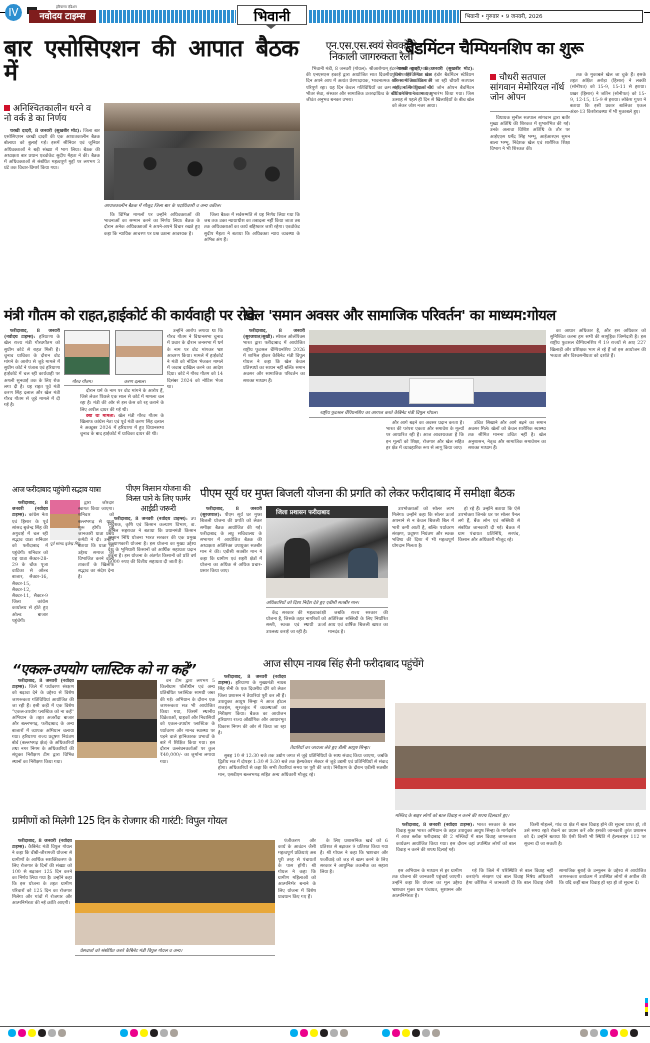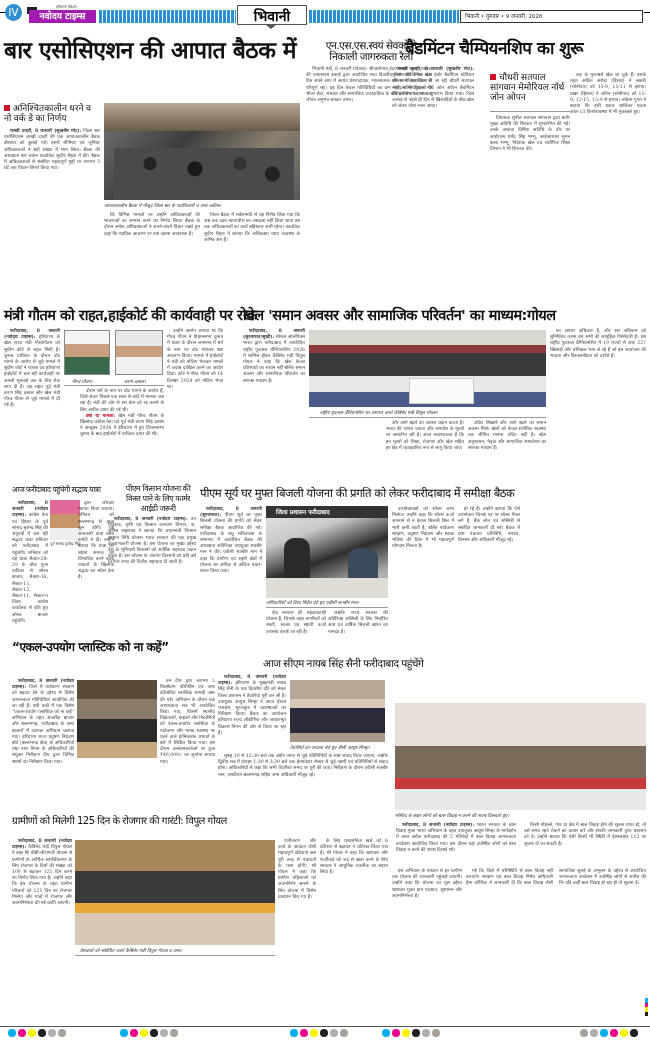--- a/index.html
+++ b/index.html
@@ -23,36 +23,36 @@
 </head>
 <body>
 
 <div class="abs" style="left:0;top:0;width:638px;height:30px;text-decoration:underline;">
   <div class="abs" style="left:0;top:12px;width:6px;height:1px;background:#000;"></div>
   <div class="abs" style="left:5px;top:4px;width:17px;height:17px;border-radius:50%;background:#2d8fd0;color:#fff;font-family:'DejaVu Sans',sans-serif;font-size:10px;line-height:17px;text-align:center;">
     <span>IV</span>
   </div>
   <div class="abs" style="left:27px;top:7px;width:10px;height:7px;background:#222;"></div>
   <div class="abs" style="left:56px;top:4px;font-size:3.5px;font-family:'DejaVu Sans',sans-serif;color:#333;">हरियाणा एडिशन</div>
-  <div class="abs" style="left:29px;top:10px;width:67px;height:13px;background:#a21caf;color:#fff;font-family:'DejaVu Sans',sans-serif;font-weight:bold;font-size:9px;line-height:13px;text-align:center;">
+  <div class="abs" style="left:29px;top:10px;width:67px;height:13px;background:#7f1d1d;color:#fff;font-family:'DejaVu Sans',sans-serif;font-weight:bold;font-size:9px;line-height:13px;text-align:center;">
     <span>नवोदय टाइम्स</span>
   </div>
   <div class="abs masthead-stripes" style="left:99px;top:10px;width:137px;height:13px;"></div>
   <div class="abs" style="left:237px;top:5px;width:70px;height:20px;border:1px solid #555;background:#fff;text-align:center;">
     <span style="font-family:'DejaVu Sans',sans-serif;font-weight:bold;font-size:14px;line-height:18px;color:#000000;">भिवानी</span>
   </div>
   <div class="abs" style="left:266px;top:25px;width:0;height:0;border-left:5px solid transparent;border-right:5px solid transparent;border-top:4px solid #555;"></div>
   <div class="abs masthead-stripes" style="left:309px;top:10px;width:150px;height:13px;"></div>
   <div class="abs" style="left:460px;top:10px;width:183px;height:13px;border:1px solid #333;background:#fff;font-family:'DejaVu Sans',sans-serif;font-size:5.5px;line-height:11px;padding-left:4px;color:#222;">
     <span>भिवानी • गुरुवार • 9 जनवरी, 2026</span>
   </div>
   <div class="abs" style="left:644px;top:12px;width:6px;height:1px;background:#000;"></div>
 </div>
 
-<div class="abs hl" style="left:4px;top:38px;width:300px;font-size:23px;">
+<div class="abs hl" style="left:4px;top:38px;width:300px;font-size:23px;font-family:Liberation Mono, monospace;">
   <div>बार एसोसिएशन की आपात बैठक में</div>
 </div>
 <div class="abs kicker" style="left:4px;top:103px;width:92px;">
   <span class="sq"></span><span>अनिश्चितकालीन धरने व नो वर्क डे का निर्णय</span>
 </div>
 <div class="abs body-text" style="left:4px;top:128px;width:96px;height:170px;">
   <p><b>चरखी दादरी, 8 जनवरी (सुखबीर मोट):</b> <span>जिला बार एसोसिएशन चरखी दादरी की एक आपातकालीन बैठक बोलाया को बुलाई गई। इसमें सीनियर एवं जूनियर अधिवक्ताओं ने बड़ी संख्या में भाग लिया। बैठक की अध्यक्षता बार प्रधान एडवोकेट सुदीप मैहता ने की। बैठक में अधिवक्ताओं से संबंधित महत्वपूर्ण मुद्दों पर लगभग 3 घंटे तक विचार-विमर्श किया गया।</span></p>
 </div>
 <div class="abs photo" style="left:104px;top:103px;width:196px;height:97px;">
   <div style="position:absolute;left:0;top:0;width:100%;height:28px;background:linear-gradient(180deg,#b8a898,#6a5a4a);"></div>
@@ -160,21 +160,21 @@
 <div class="abs body-text" style="left:328px;top:610px;width:60px;height:30px;">
   <p>जबकि राज्य सरकार की अतिरिक्त सब्सिडी के लिए निर्धारित आय एवं वार्षिक बिजली खपत का मानदंड है।</p>
 </div>
 <div class="abs body-text" style="left:392px;top:506px;width:62px;height:134px;">
   <p>उपभोक्ताओं को सोलर लाभ मिलेगा। उन्होंने कहा कि सोलर ऊर्जा अपनाने से न केवल बिजली बिल में भारी कमी आती है, बल्कि पर्यावरण संरक्षण, प्रदूषण नियंत्रण और स्वच्छ भविष्य की दिशा में भी महत्वपूर्ण योगदान मिलता है।</p>
 </div>
 <div class="abs body-text" style="left:458px;top:506px;width:62px;height:134px;">
   <p>हो रहे हैं। उन्होंने बताया कि ऐसे उपभोक्ता जिनके घर पर सोलर पैनल लगे हैं, बैंक लोन एवं सब्सिडी से संबंधित जानकारी दी गई। बैठक में ग्राम पंचायत प्रतिनिधि, सरपंच, किसान और अधिकारी मौजूद रहे।</p>
 </div>
 
-<div class="abs hl" style="left:12px;top:641px;width:200px;font-size:12px;">“एकल-उपयोग प्लास्टिक को ना कहें”</div>
+<div class="abs hl" style="left:12px;top:662px;width:200px;font-size:14px;font-style:italic;">“एकल-उपयोग प्लास्टिक को ना कहें”</div>
 <div class="abs body-text" style="left:12px;top:678px;width:62px;height:184px;">
   <p><b>फरीदाबाद, 8 जनवरी (नवोदय टाइम्स):</b> <span>जिले में पर्यावरण संरक्षण को बढ़ावा देने के उद्देश्य से विशेष जागरूकता गतिविधियां आयोजित की जा रही हैं। इसी कड़ी में एक विशेष “एकल-उपयोग प्लास्टिक को ना कहें” अभियान के तहत अजरौंदा बाजार और बल्लभगढ़, फरीदाबाद के अन्य बाजारों में व्यापक अभियान चलाया गया। हरियाणा राज्य प्रदूषण नियंत्रण बोर्ड (बल्लभगढ़ क्षेत्र) के अधिकारियों तथा नगर निगम के अधिकारियों की संयुक्त निरीक्षण टीम द्वारा विभिन्न स्थानों का निरीक्षण किया गया।</span></p>
 </div>
 <div class="abs photo warm" style="left:77px;top:680px;width:80px;height:78px;background:linear-gradient(180deg,#5a4a3a 0 25%,#8a7a6a 25% 50%,#2a2a2a 50% 80%,#c8a880 80%);"></div>
 <div class="abs body-text" style="left:160px;top:678px;width:55px;height:184px;">
   <p>वन टीम द्वारा लगभग 5 किलोग्राम पॉलीथीन एवं अन्य प्रतिबंधित प्लास्टिक सामग्री जब्त की गई। अभियान के दौरान एक जागरूकता सत्र भी आयोजित किया गया, जिसमें स्थानीय विक्रेताओं, ग्राहकों और निवासियों को एकल-उपयोग प्लास्टिक के पर्यावरण और मानव स्वास्थ्य पर पड़ने वाले हानिकारक प्रभावों के बारे में शिक्षित किया गया। इस दौरान उल्लंघनकर्ताओं पर कुल ₹40,000/- का जुर्माना लगाया गया।</p>
 </div>
 
 <div class="abs hl" style="left:218px;top:658px;width:170px;font-size:10.5px;font-weight:normal;margin-left:45px;">आज सीएम नायब सिंह सैनी फरीदाबाद पहुंचेंगे</div>
 <div class="abs body-text" style="left:218px;top:674px;width:68px;height:90px;">

